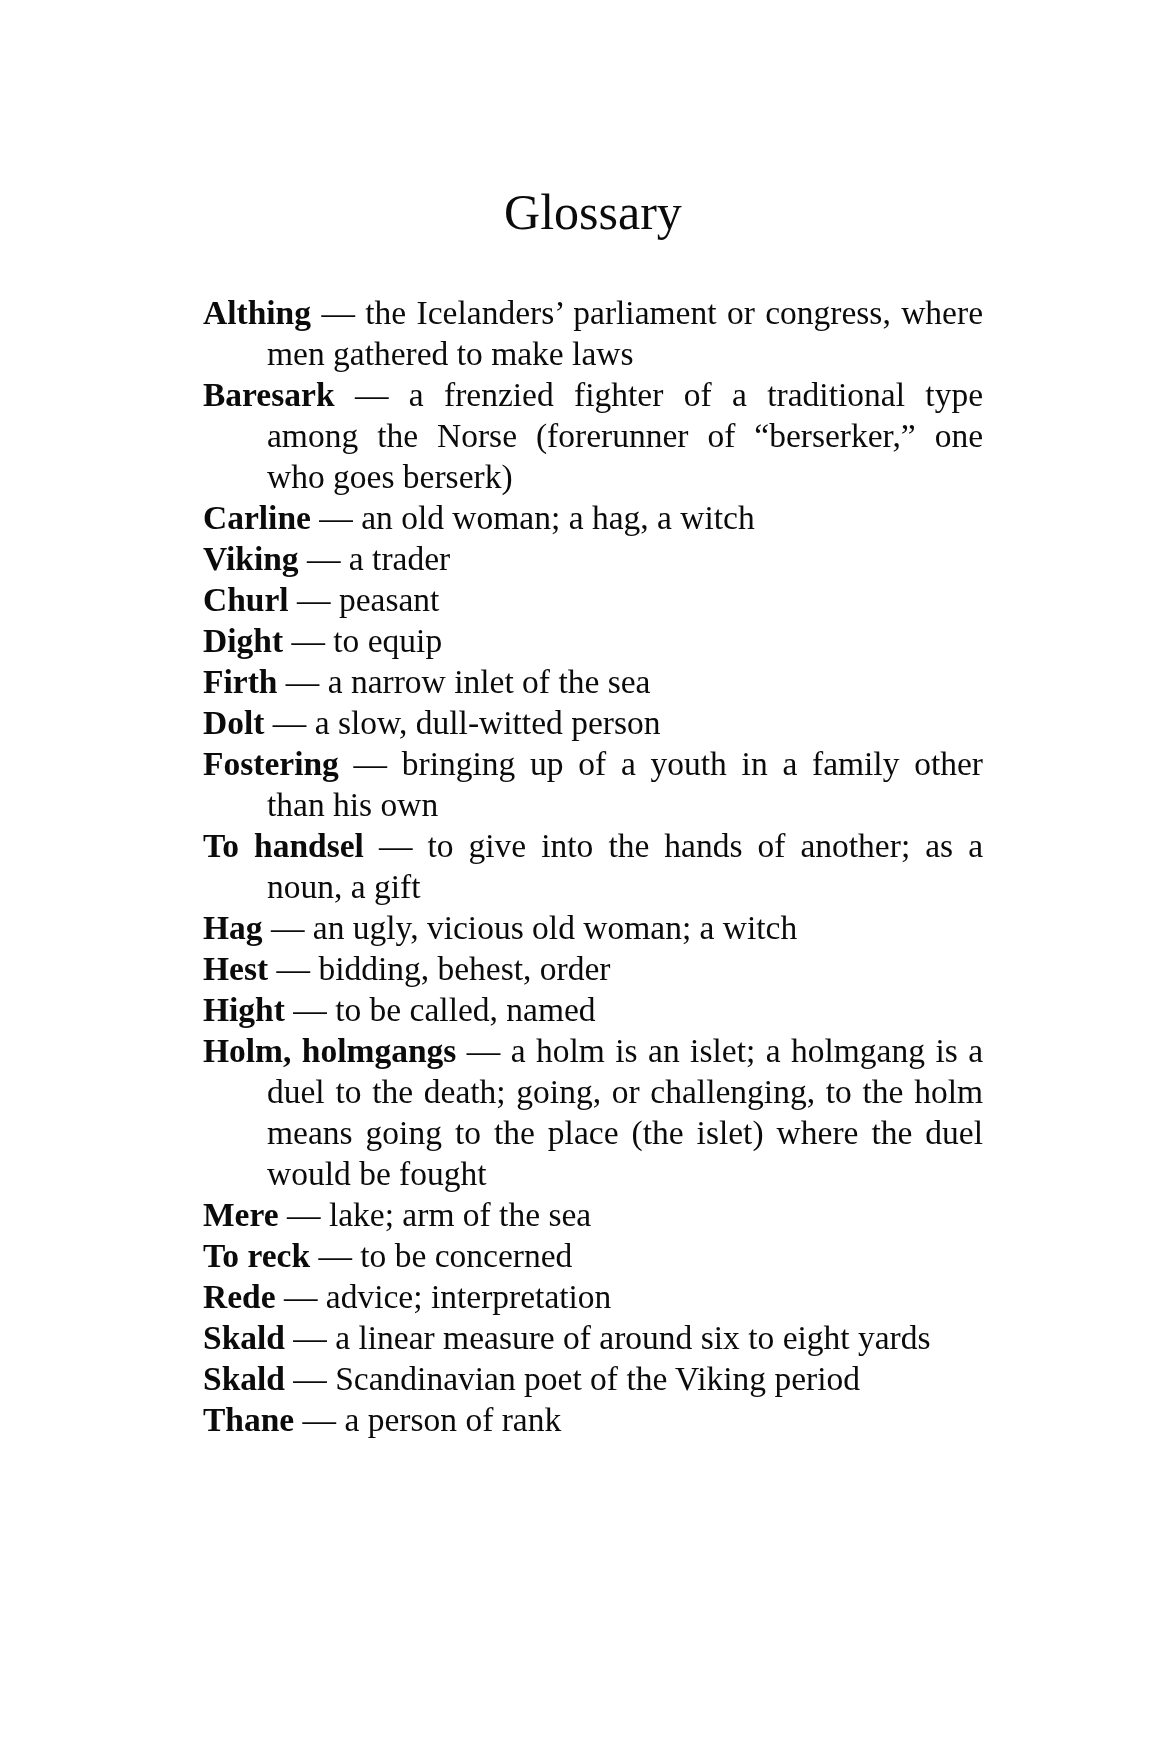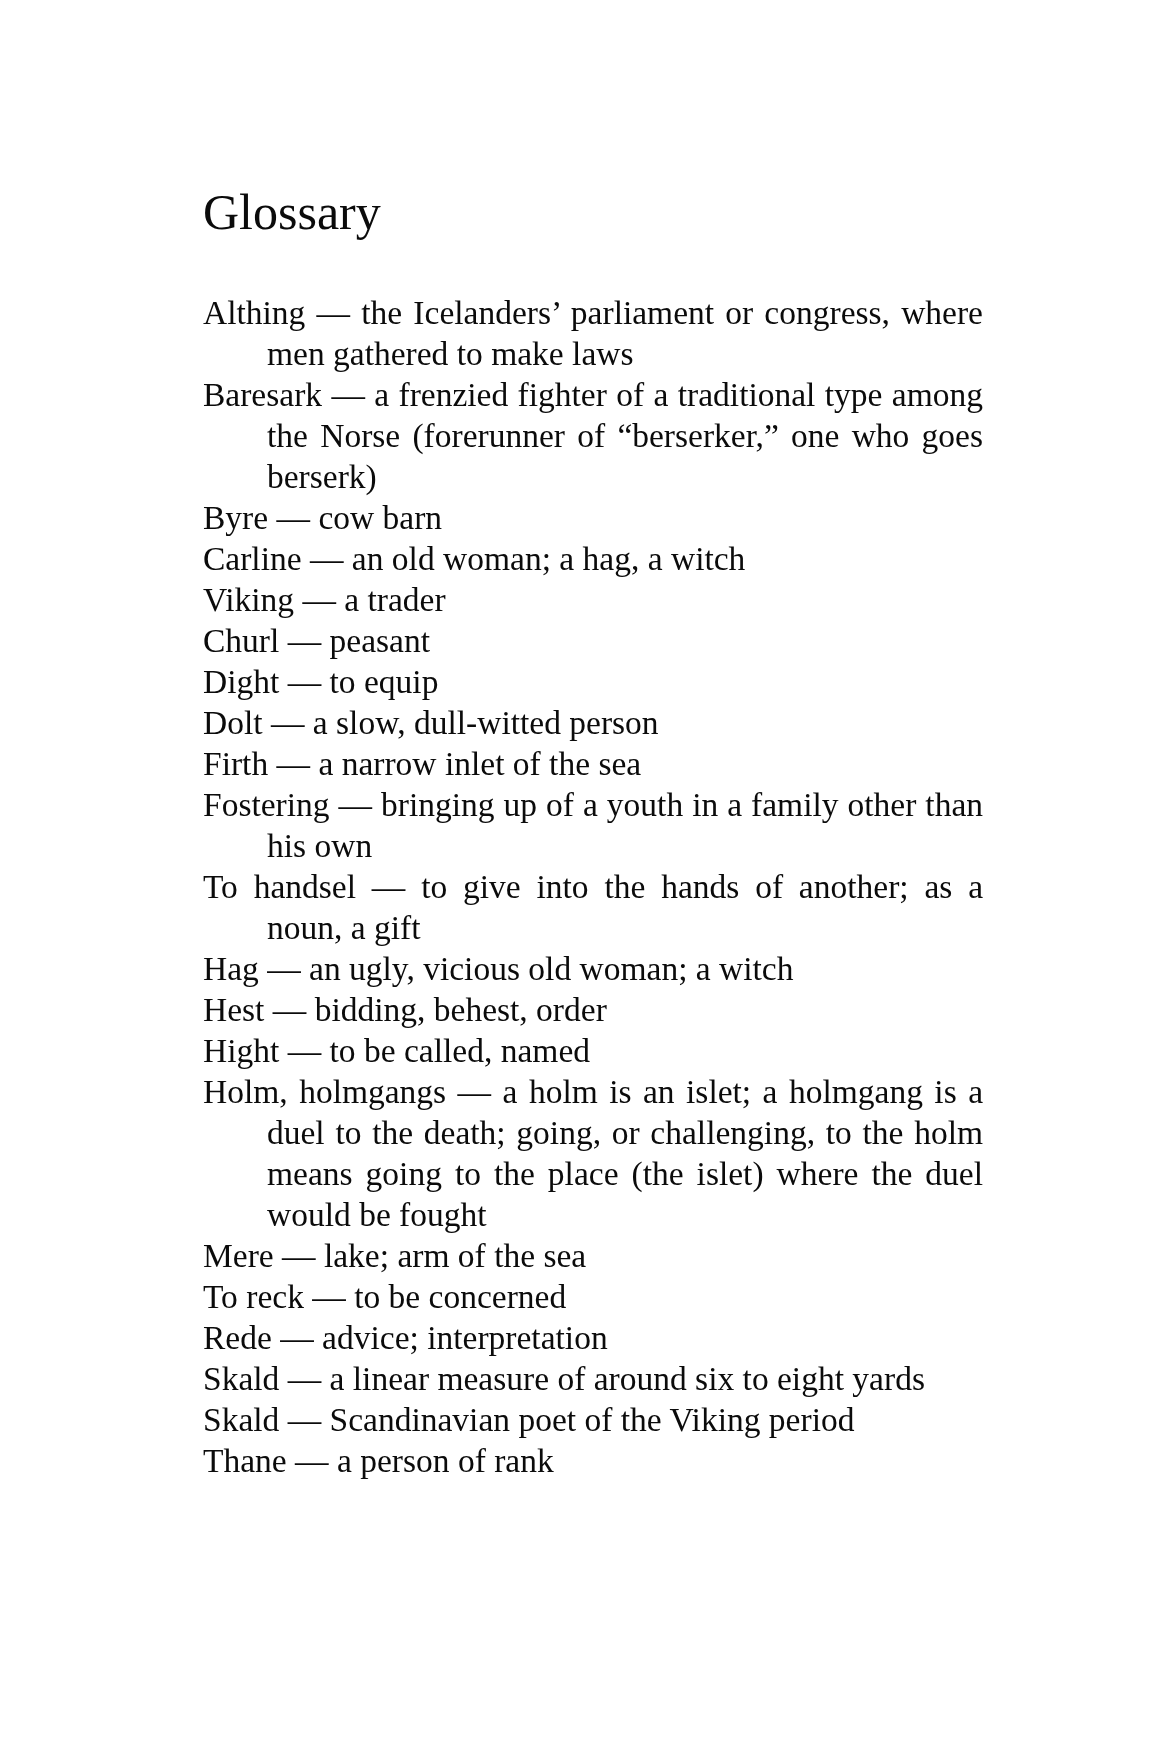--- a/index.html
+++ b/index.html
@@ -21,35 +21,36 @@
     left: 203px;
     top: 0;
     width: 780px;
   }
   .title {
     margin: 187px 0 0 0;
     padding: 0;
     font-size: 50px;
     line-height: 50px;
     font-weight: normal;
+    text-align: center;
     letter-spacing: 0px;
   }
   .entries {
     margin-top: 55px;
     font-size: 33.5px;
     line-height: 41px;
   }
   .entry {
     margin: 0;
     padding-left: 64px;
     text-indent: -64px;
     text-align: justify;
   }
   .term {
-    font-weight: normal;
+    font-weight: bold;
   }
 </style>
 </head>
 <body>
 
 <div class="page">
   <div class="content">
     <h1 class="title">Glossary</h1>
     <div class="entries" id="entries">
   <p class="entry">
@@ -57,25 +58,20 @@
     <span class="dash">—</span>
     <span class="def">the Icelanders’ parliament or congress, where men gathered to make laws</span>
   </p>
 
   <p class="entry">
     <b class="term">Baresark</b>
     <span class="dash">—</span>
     <span class="def">a frenzied fighter of a traditional type among the Norse (forerunner of “berserker,” one who goes berserk)</span>
   </p>
 
-  <p class="entry">
-    <b class="term">Byre</b>
-    <span class="dash">—</span>
-    <span class="def">cow barn</span>
-  </p>
 
   <p class="entry">
     <b class="term">Carline</b>
     <span class="dash">—</span>
     <span class="def">an old woman; a hag, a witch</span>
   </p>
 
   <p class="entry">
     <b class="term">Viking</b>
     <span class="dash">—</span>
@@ -88,29 +84,29 @@
     <span class="def">peasant</span>
   </p>
 
   <p class="entry">
     <b class="term">Dight</b>
     <span class="dash">—</span>
     <span class="def">to equip</span>
   </p>
 
   <p class="entry">
+    <b class="term">Firth</b>
+    <span class="dash">—</span>
+    <span class="def">a narrow inlet of the sea</span>
+  </p>
+
+  <p class="entry">
     <b class="term">Dolt</b>
     <span class="dash">—</span>
     <span class="def">a slow, dull-witted person</span>
-  </p>
-
-  <p class="entry">
-    <b class="term">Firth</b>
-    <span class="dash">—</span>
-    <span class="def">a narrow inlet of the sea</span>
   </p>
 
   <p class="entry">
     <b class="term">Fostering</b>
     <span class="dash">—</span>
     <span class="def">bringing up of a youth in a family other than his own</span>
   </p>
 
   <p class="entry">
     <b class="term">To handsel</b>

